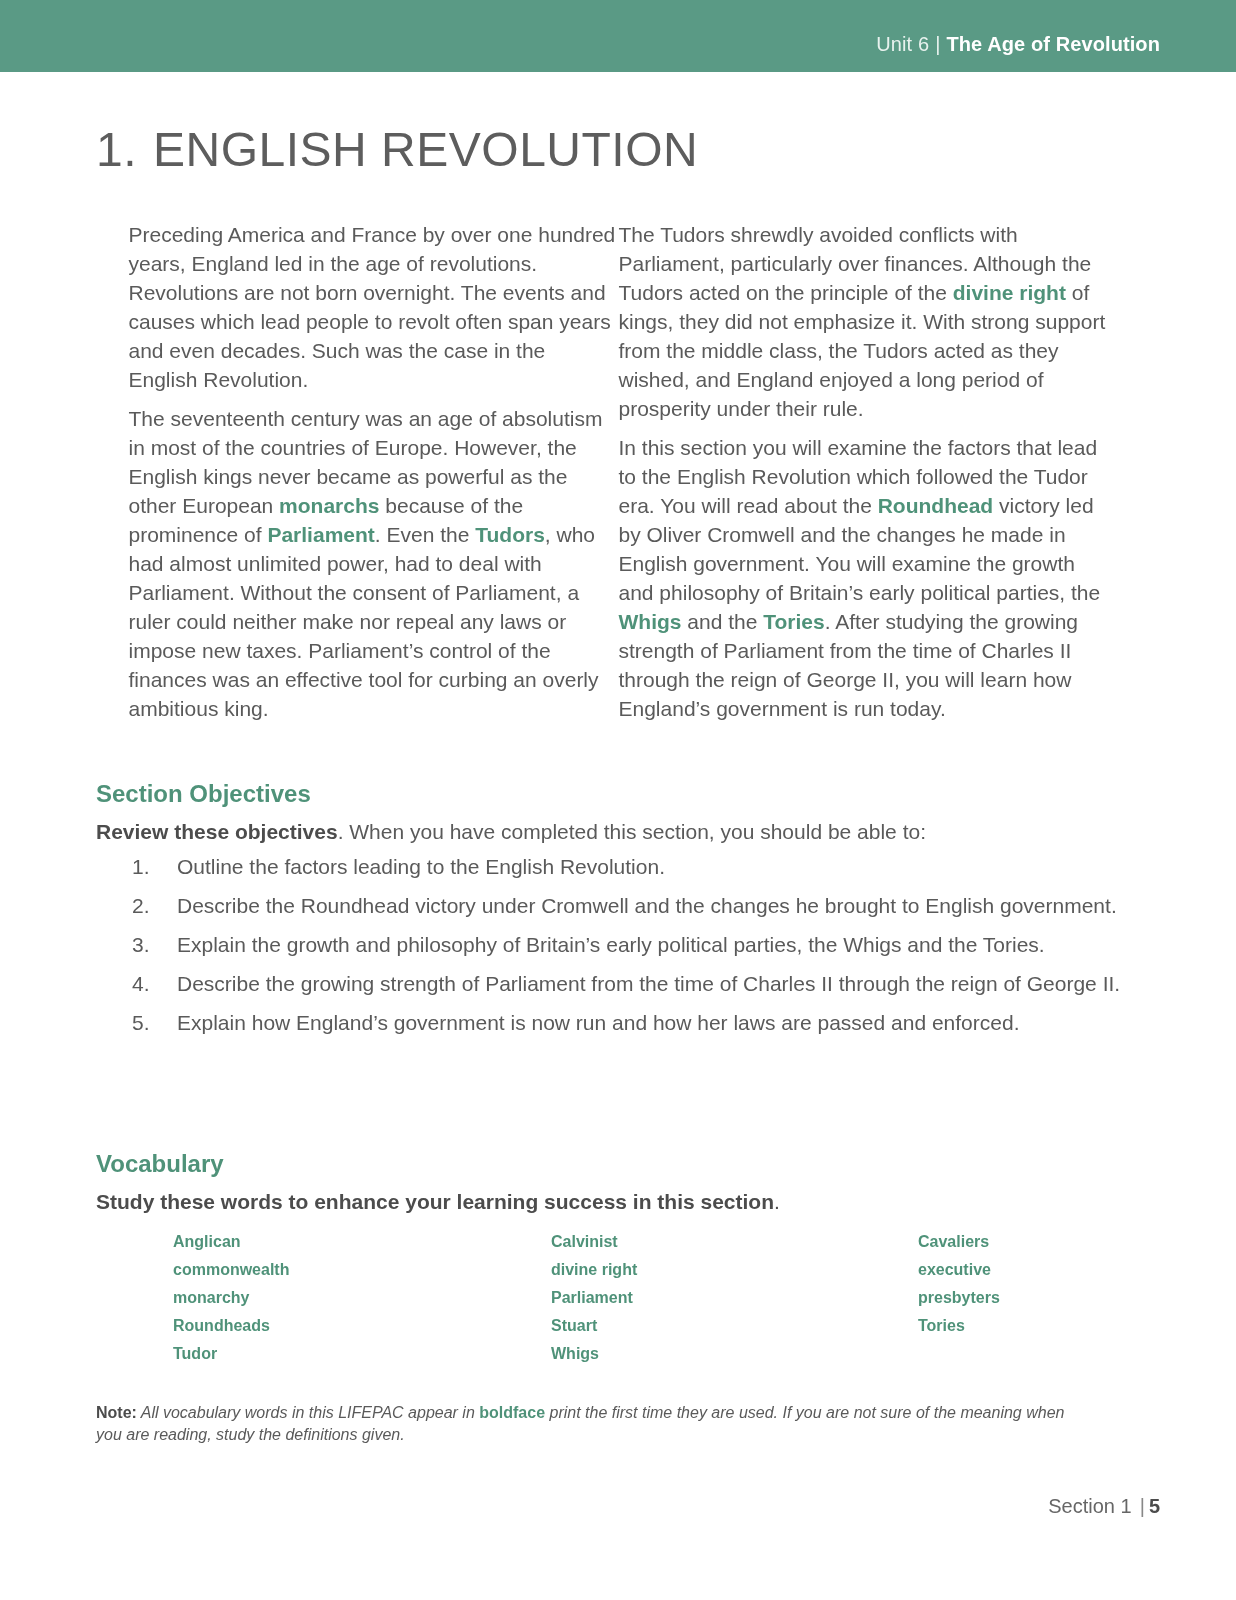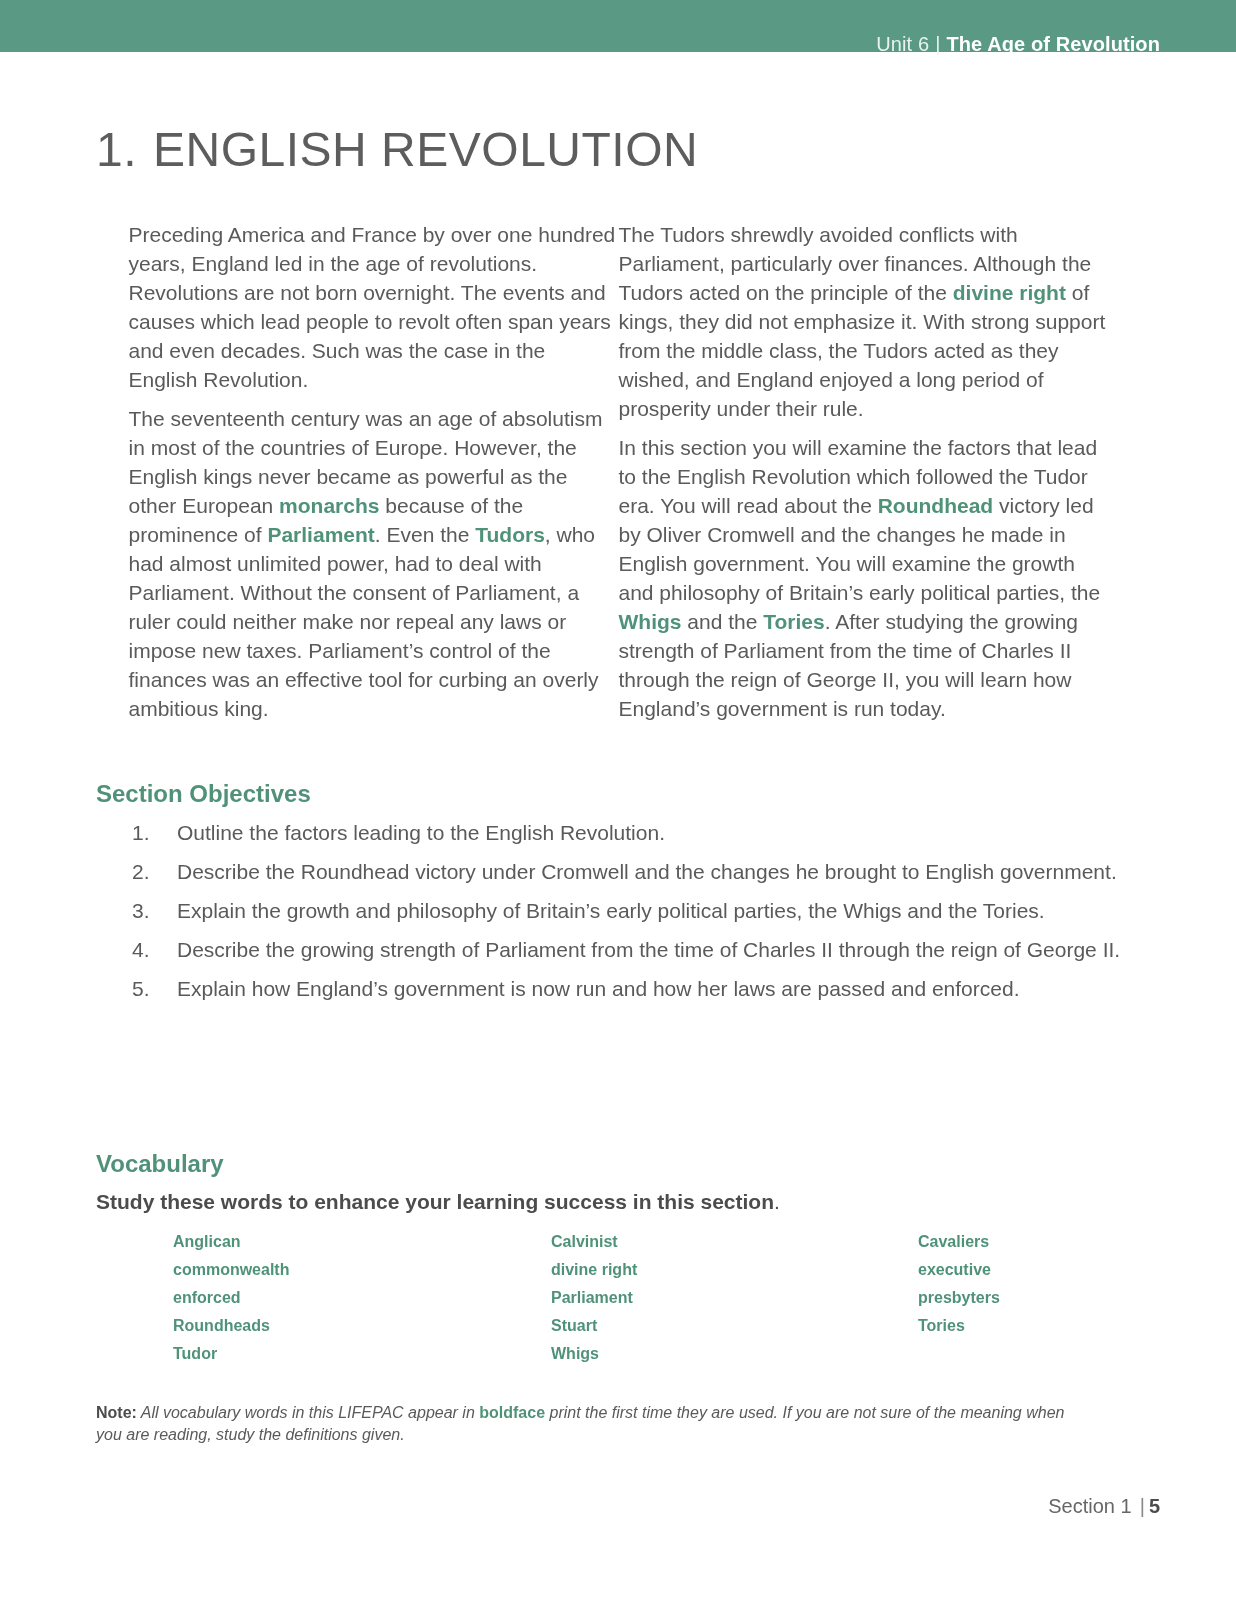--- a/index.html
+++ b/index.html
@@ -1,19 +1,19 @@
 <!DOCTYPE html>
 <html><head>
   <meta charset="utf-8">
   <style>
     * { box-sizing: border-box; margin: 0; padding: 0; }
     html, body { width: 1236px; height: 1600px; background: #ffffff; }
     body { font-family: "Liberation Sans", "DejaVu Sans", sans-serif; color: #555555; position: relative; overflow: hidden; }
 
-    .header-band { position: absolute; left: 0; top: 0; width: 1236px; height: 52px; background: #5a9a85; }
+    .header-band { position: absolute; left: 0; top: 0; width: 1236px; height: 72px; background: #5a9a85; }
     .header-text { position: absolute; right: 76px; top: 33px; font-size: 20px; color: #e8f2ee; letter-spacing: 0.1px; }
     .header-text .unit { font-weight: normal; }
     .header-text .sep { margin: 0 6px; }
     .header-text .title { font-weight: bold; color: #ffffff; }
 
     .page-title { position: absolute; left: 96px; top: 122px; font-size: 48px; font-weight: normal; color: #5d5d5d; letter-spacing: 0.5px; }
     .page-title .num { margin-right: 16px; }
 
     .columns { position: absolute; left: 96px; top: 220px; width: 1045px; display: flex; justify-content: center; }
     .col { width: 490px; }
@@ -64,20 +64,21 @@
     <p><span>The seventeenth century was an age of absolutism in most of the countries of Europe. However, the English kings never became as powerful as the other European </span><span class="vocab-term">monarchs</span><span> because of the prominence of </span><span class="vocab-term">Parliament</span><span>. Even the </span><span class="vocab-term">Tudors</span><span>, who had almost unlimited power, had to deal with Parliament. Without the consent of Parliament, a ruler could neither make nor repeal any laws or impose new taxes. Parliament’s control of the finances was an effective tool for curbing an overly ambitious king.</span></p>
   </div>
   <div class="col">
     <p><span>The Tudors shrewdly avoided conflicts with Parliament, particularly over finances. Although the Tudors acted on the principle of the </span><span class="vocab-term">divine right</span><span> of kings, they did not emphasize it. With strong support from the middle class, the Tudors acted as they wished, and England enjoyed a long period of prosperity under their rule.</span></p>
     <p><span>In this section you will examine the factors that lead to the English Revolution which followed the Tudor era. You will read about the </span><span class="vocab-term">Roundhead</span><span> victory led by Oliver Cromwell and the changes he made in English government. You will examine the growth and philosophy of Britain’s early political parties, the </span><span class="vocab-term">Whigs</span><span> and the </span><span class="vocab-term">Tories</span><span>. After studying the growing strength of Parliament from the time of Charles II through the reign of George II, you will learn how England’s government is run today.</span></p>
   </div>
 </div>
 
 <div class="objectives">
   <h2 class="section-heading">Section Objectives</h2>
+  <div class="intro"><b>Review these objectives</b><span>. When you have completed this section, you should be able to:</span></div>
   <ol class="obj-list">
     <li>
         <span class="num">1.</span>
         <span>Outline the factors leading to the English Revolution.</span>
       </li>
     <li>
         <span class="num">2.</span>
         <span>Describe the Roundhead victory under Cromwell and the changes he brought to English government.</span>
       </li>
     <li>
@@ -95,21 +96,21 @@
   </ol>
 </div>
 
 <div class="vocabulary">
   <h2 class="section-heading">Vocabulary</h2>
   <div class="vocab-intro"><span>Study these words to enhance your learning success in this section</span><span class="dot">.</span></div>
   <div class="vocab-grid">
     <div class="vocab-col vc1">
       <div>Anglican</div>
       <div>commonwealth</div>
-      <div>enforced</div>
+      <div>monarchy</div>
       <div>Roundheads</div>
       <div>Tudor</div>
     </div>
     <div class="vocab-col vc2">
       <div>Calvinist</div>
       <div>divine right</div>
       <div>Parliament</div>
       <div>Stuart</div>
       <div>Whigs</div>
     </div>

